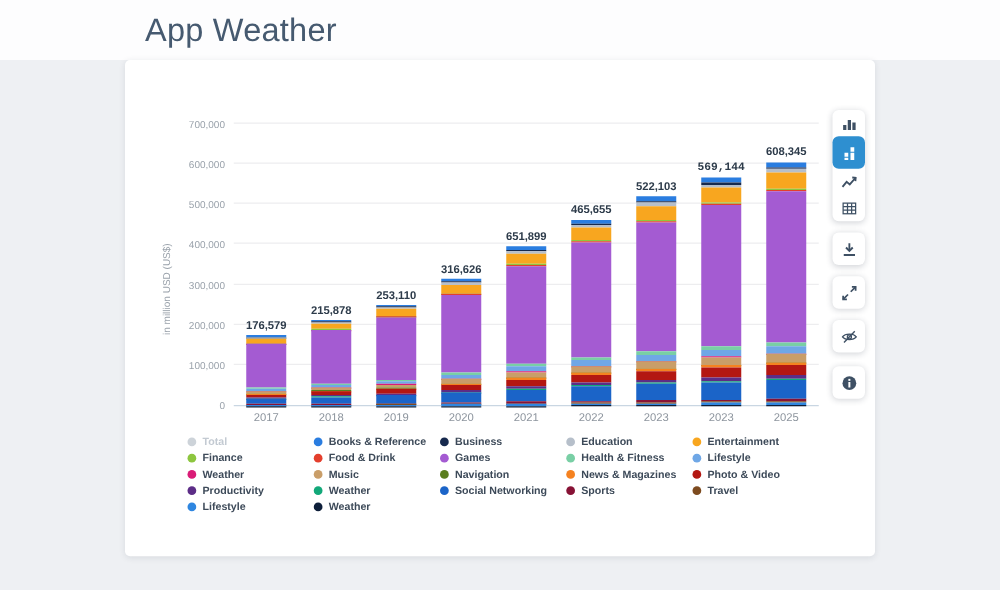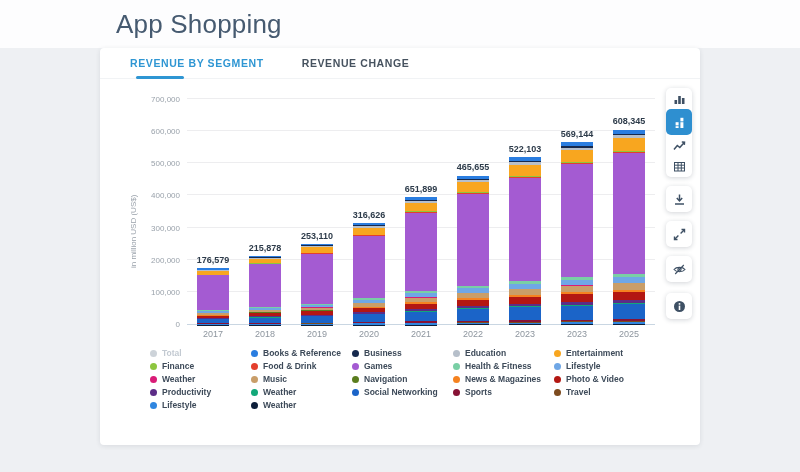--- a/index.html
+++ b/index.html
@@ -57,33 +57,24 @@
   .tbtn { width:26px; height:21px; display:flex; align-items:center; justify-content:center; cursor:pointer; }
   .tbtn.active { width:26px; height:26px; background:#2e8fd0; border-radius:5px; }
   .tcard { width:26px; height:26px; background:#fff; border-radius:5px;
     box-shadow:0 1px 5px rgba(30,40,60,.20); display:flex; align-items:center; justify-content:center; cursor:pointer; }
   .icon svg { display:block; }
 </style>
 </head>
 <body>
 
 <div class="header-strip"></div>
-<h1 class="page-title">App Shopping</h1>
+<h1 class="page-title">App Weather</h1>
 
 <div class="card">
 
-  <div class="tabbar">
-    <div class="tab active">
-      <span>REVENUE BY SEGMENT</span>
-      <span class="tab-underline"></span>
-    </div>
-    <div class="tab">
-      <span>REVENUE CHANGE</span>
-    </div>
-  </div>
 
   <div class="chart-region">
     <div class="y-axis-title">in million USD (US$)</div>
     <div id="ylabels">
         <div class="ytick" style="bottom: -4px;">0</div>
         <div class="ytick" style="bottom: 28.1429px;">100,000</div>
         <div class="ytick" style="bottom: 60.2857px;">200,000</div>
         <div class="ytick" style="bottom: 92.4286px; padding-left: 24px;">300,000</div>
         <div class="ytick" style="bottom: 124.571px;">400,000</div>
         <div class="ytick" style="bottom: 156.714px;">500,000</div>
@@ -276,21 +267,21 @@
             <div style="height: 2.51743px; background: rgb(92, 45, 135);"></div>
             <div style="height: 1.00704px; background: rgb(18, 168, 121);"></div>
             <div style="height: 12.9221px; background: rgb(27, 100, 200);"></div>
             <div style="height: 1.51039px; background: rgb(135, 18, 53);"></div>
             <div style="height: 0.772071px; background: rgb(125, 75, 31);"></div>
             <div style="height: 1.84596px; background: rgb(47, 134, 224);"></div>
             <div style="height: 0.671143px; background: rgb(14, 31, 58);"></div>
           </div>
         </div>
         <div class="slot">
-          <div class="total-label" style="bottom: 185.939px;">569,144</div>
+          <div class="total-label" style="bottom: 185.939px; font-family: Liberation Mono, monospace;">569,144</div>
           <div class="bar">
             <div style="height: 3.65882px; background: rgb(42, 125, 224);"></div>
             <div style="height: 1.82925px; background: rgb(22, 41, 77);"></div>
             <div style="height: 2.74404px; background: rgb(182, 191, 202);"></div>
             <div style="height: 11.8909px; background: rgb(248, 166, 31);"></div>
             <div style="height: 1.09768px; background: rgb(141, 198, 63);"></div>
             <div style="height: 0.914786px; background: rgb(228, 63, 45);"></div>
             <div style="height: 112.709px; background: rgb(164, 91, 210);"></div>
             <div style="height: 2.74404px; background: rgb(121, 207, 165);"></div>
             <div style="height: 5.67096px; background: rgb(111, 167, 230);"></div>

